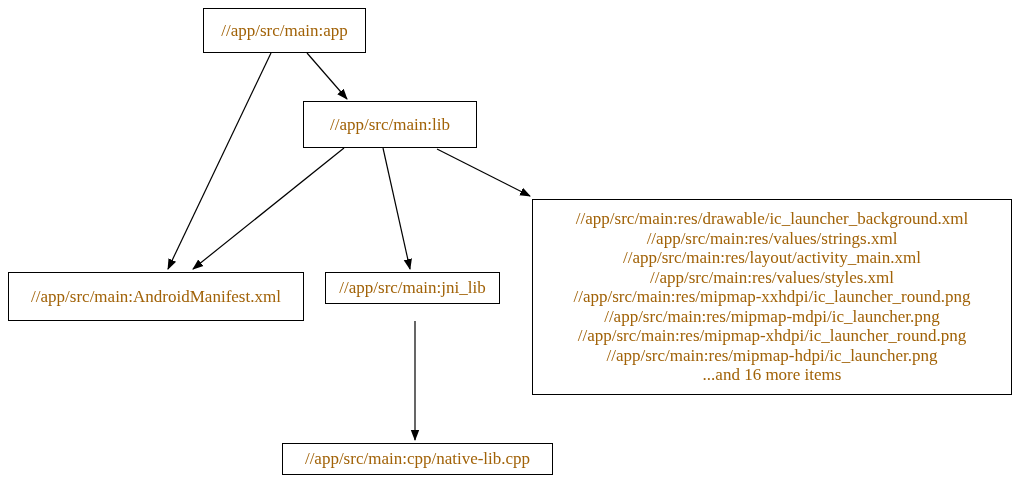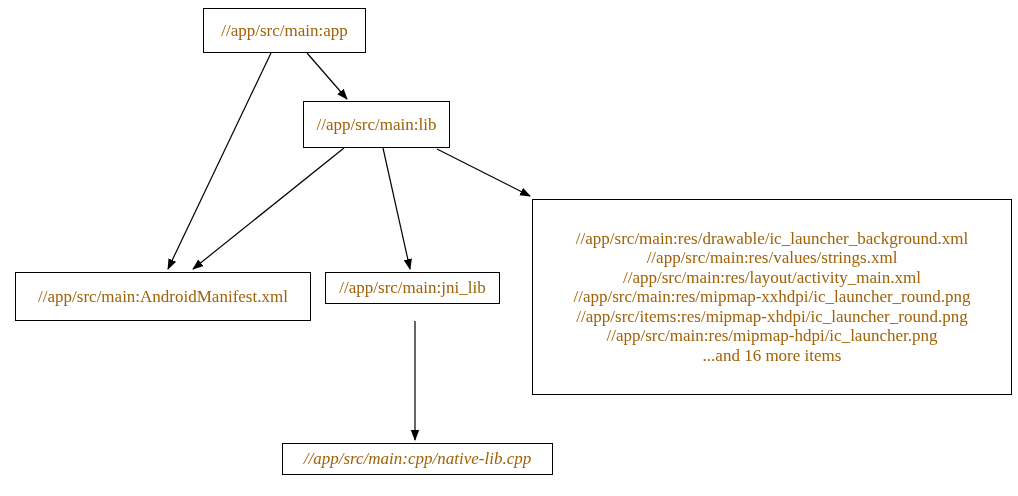--- a/index.html
+++ b/index.html
@@ -44,25 +44,25 @@
   }
   .node.multiline {
     flex-direction: column;
     line-height: 19.5px;
   }
   .node.multiline .res-line {
     display: block;
   }
   
   #node-app            { left: 203px; top: 8px;   width: 163px; height: 45px; }
-  #node-lib            { left: 303px; top: 101px; width: 147px; height: 47px; }
-  #node-manifest       { left: 15px;   top: 272px; width: 296px; height: 49px; }
+  #node-lib            { left: 303px; top: 101px; width: 174px; height: 47px; }
+  #node-manifest       { left: 8px;   top: 272px; width: 296px; height: 49px; }
   #node-jni-lib        { left: 325px; top: 272px; width: 175px; height: 32px; }
   #node-resources      { left: 532px; top: 199px; width: 480px; height: 196px; }
-  #node-native-lib-cpp { left: 282px; top: 443px; width: 271px; height: 32px; font-style: italic; }
+  #node-native-lib-cpp { left: 282px; top: 443px; width: 271px; height: 32px; }
 </style>
 </head>
 <body>
 
 <div id="canvas">
 
   <svg id="edge-layer" viewBox="0 0 1018 496" xmlns="http://www.w3.org/2000/svg">
     <defs>
       <marker id="arrow" markerWidth="12" markerHeight="10" refX="10" refY="5" orient="auto" markerUnits="userSpaceOnUse">
         <path d="M0,0.8 L11,5 L0,9.2 z" fill="#000000"></path>
@@ -89,22 +89,24 @@
   </div>
 
   <div class="node" id="node-jni-lib">
     <span>//app/src/main:jni_lib</span>
   </div>
 
   <div class="node multiline" id="node-resources">
     <span class="res-line">//app/src/main:res/drawable/ic_launcher_background.xml</span>
     <span class="res-line">//app/src/main:res/values/strings.xml</span>
     <span class="res-line">//app/src/main:res/layout/activity_main.xml</span>
+    <span class="res-line">//app/src/main:res/values/styles.xml</span>
     <span class="res-line">//app/src/main:res/mipmap-xxhdpi/ic_launcher_round.png</span>
-    <span class="res-line">//app/src/items:res/mipmap-xhdpi/ic_launcher_round.png</span>
+    <span class="res-line">//app/src/main:res/mipmap-mdpi/ic_launcher.png</span>
+    <span class="res-line">//app/src/main:res/mipmap-xhdpi/ic_launcher_round.png</span>
     <span class="res-line">//app/src/main:res/mipmap-hdpi/ic_launcher.png</span>
     <span class="res-line">...and 16 more items</span>
   </div>
 
   <div class="node" id="node-native-lib-cpp">
     <span>//app/src/main:cpp/native-lib.cpp</span>
   </div>
 
 </div>
 

